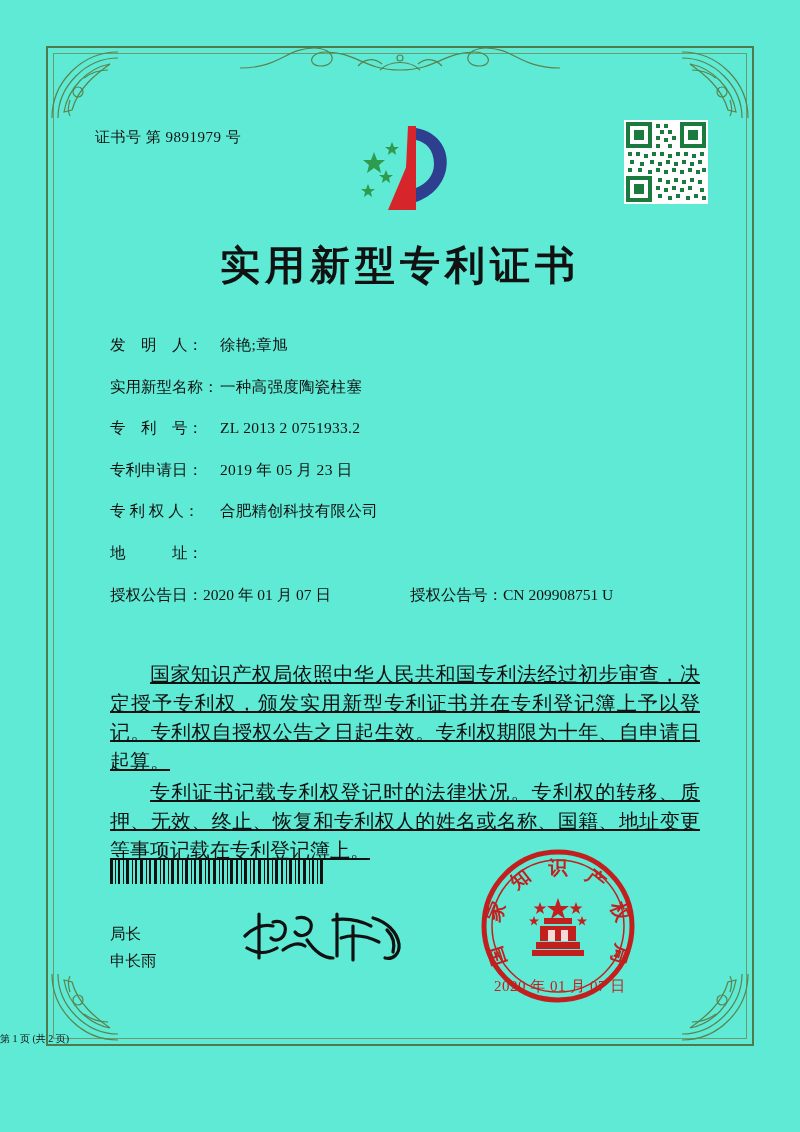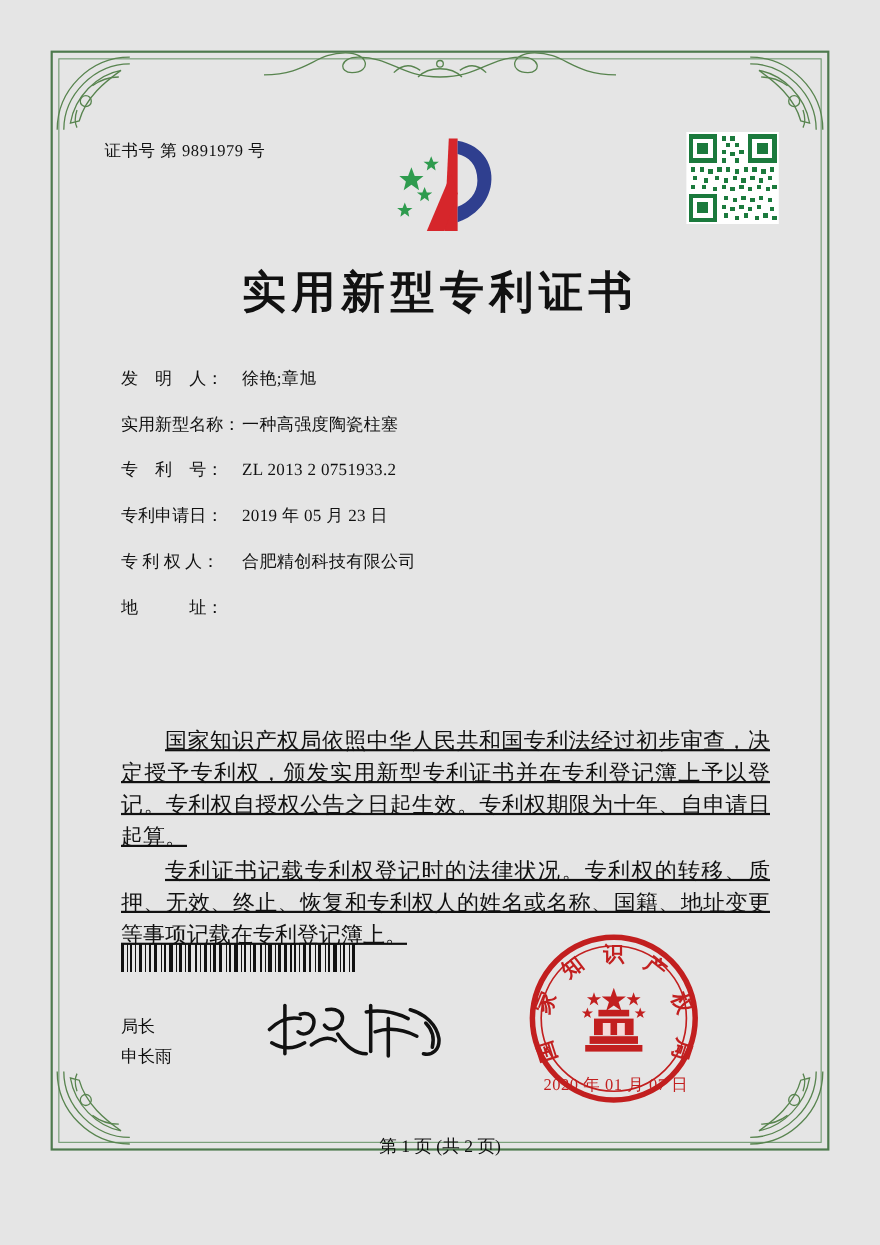--- a/index.html
+++ b/index.html
@@ -12,21 +12,21 @@
     height: 1132px;
     font-family: "Liberation Serif", serif;
     color: #1a1a1a;
     position: relative;
     overflow: hidden;
   }
 
   .page {
     position: absolute;
     inset: 0;
-    background: #e5e5e5;
+    background: #5eead4;
   }
 
   
   .border-outer {
     position: absolute;
     left: 46px;
     top: 46px;
     right: 46px;
     bottom: 86px;
     border: 2px solid #4e7a4e;
@@ -206,22 +206,21 @@
     color: #c21f1f;
     letter-spacing: 0.5px;
     font-family: "Liberation Serif", serif;
   }
 
   
   .page-num {
     position: absolute;
     left: 0; right: 0;
     top: 1032px;
-    text-align: center;
-    font-size: 16px;
+    font-size: 10px;
     color: #111;
   }
   .back-note {
     position: absolute;
     left: 0; right: 0;
     top: 1080px;
     text-align: center;
     font-size: 14px;
     color: #111;
     letter-spacing: 1px;
@@ -404,20 +403,28 @@
     <div class="field">
       <div class="lbl">专 利 权 人：</div>
       <div class="val">合肥精创科技有限公司</div>
     </div>
     <div class="field">
       <div class="lbl">地　　　址：</div>
       <div class="val">
       </div>
     </div>
 
+    <div class="field-row2">
+      <div class="seg1">
+        <span>授权公告日：</span><span>2020 年 01 月 07 日</span>
+      </div>
+      <div class="seg2">
+        <span>授权公告号：</span><span>CN 209908751 U</span>
+      </div>
+    </div>
   </div>
 
   <div class="paras">
     <p>国家知识产权局依照中华人民共和国专利法经过初步审查，决定授予专利权，颁发实用新型专利证书并在专利登记簿上予以登记。专利权自授权公告之日起生效。专利权期限为十年、自申请日起算。</p>
     <p>专利证书记载专利权登记时的法律状况。专利权的转移、质押、无效、终止、恢复和专利权人的姓名或名称、国籍、地址变更等事项记载在专利登记簿上。</p>
   </div>
 
   <div class="barcode">
     <svg viewBox="0 0 215 26" shape-rendering="crispEdges">
       <g fill="#111">

